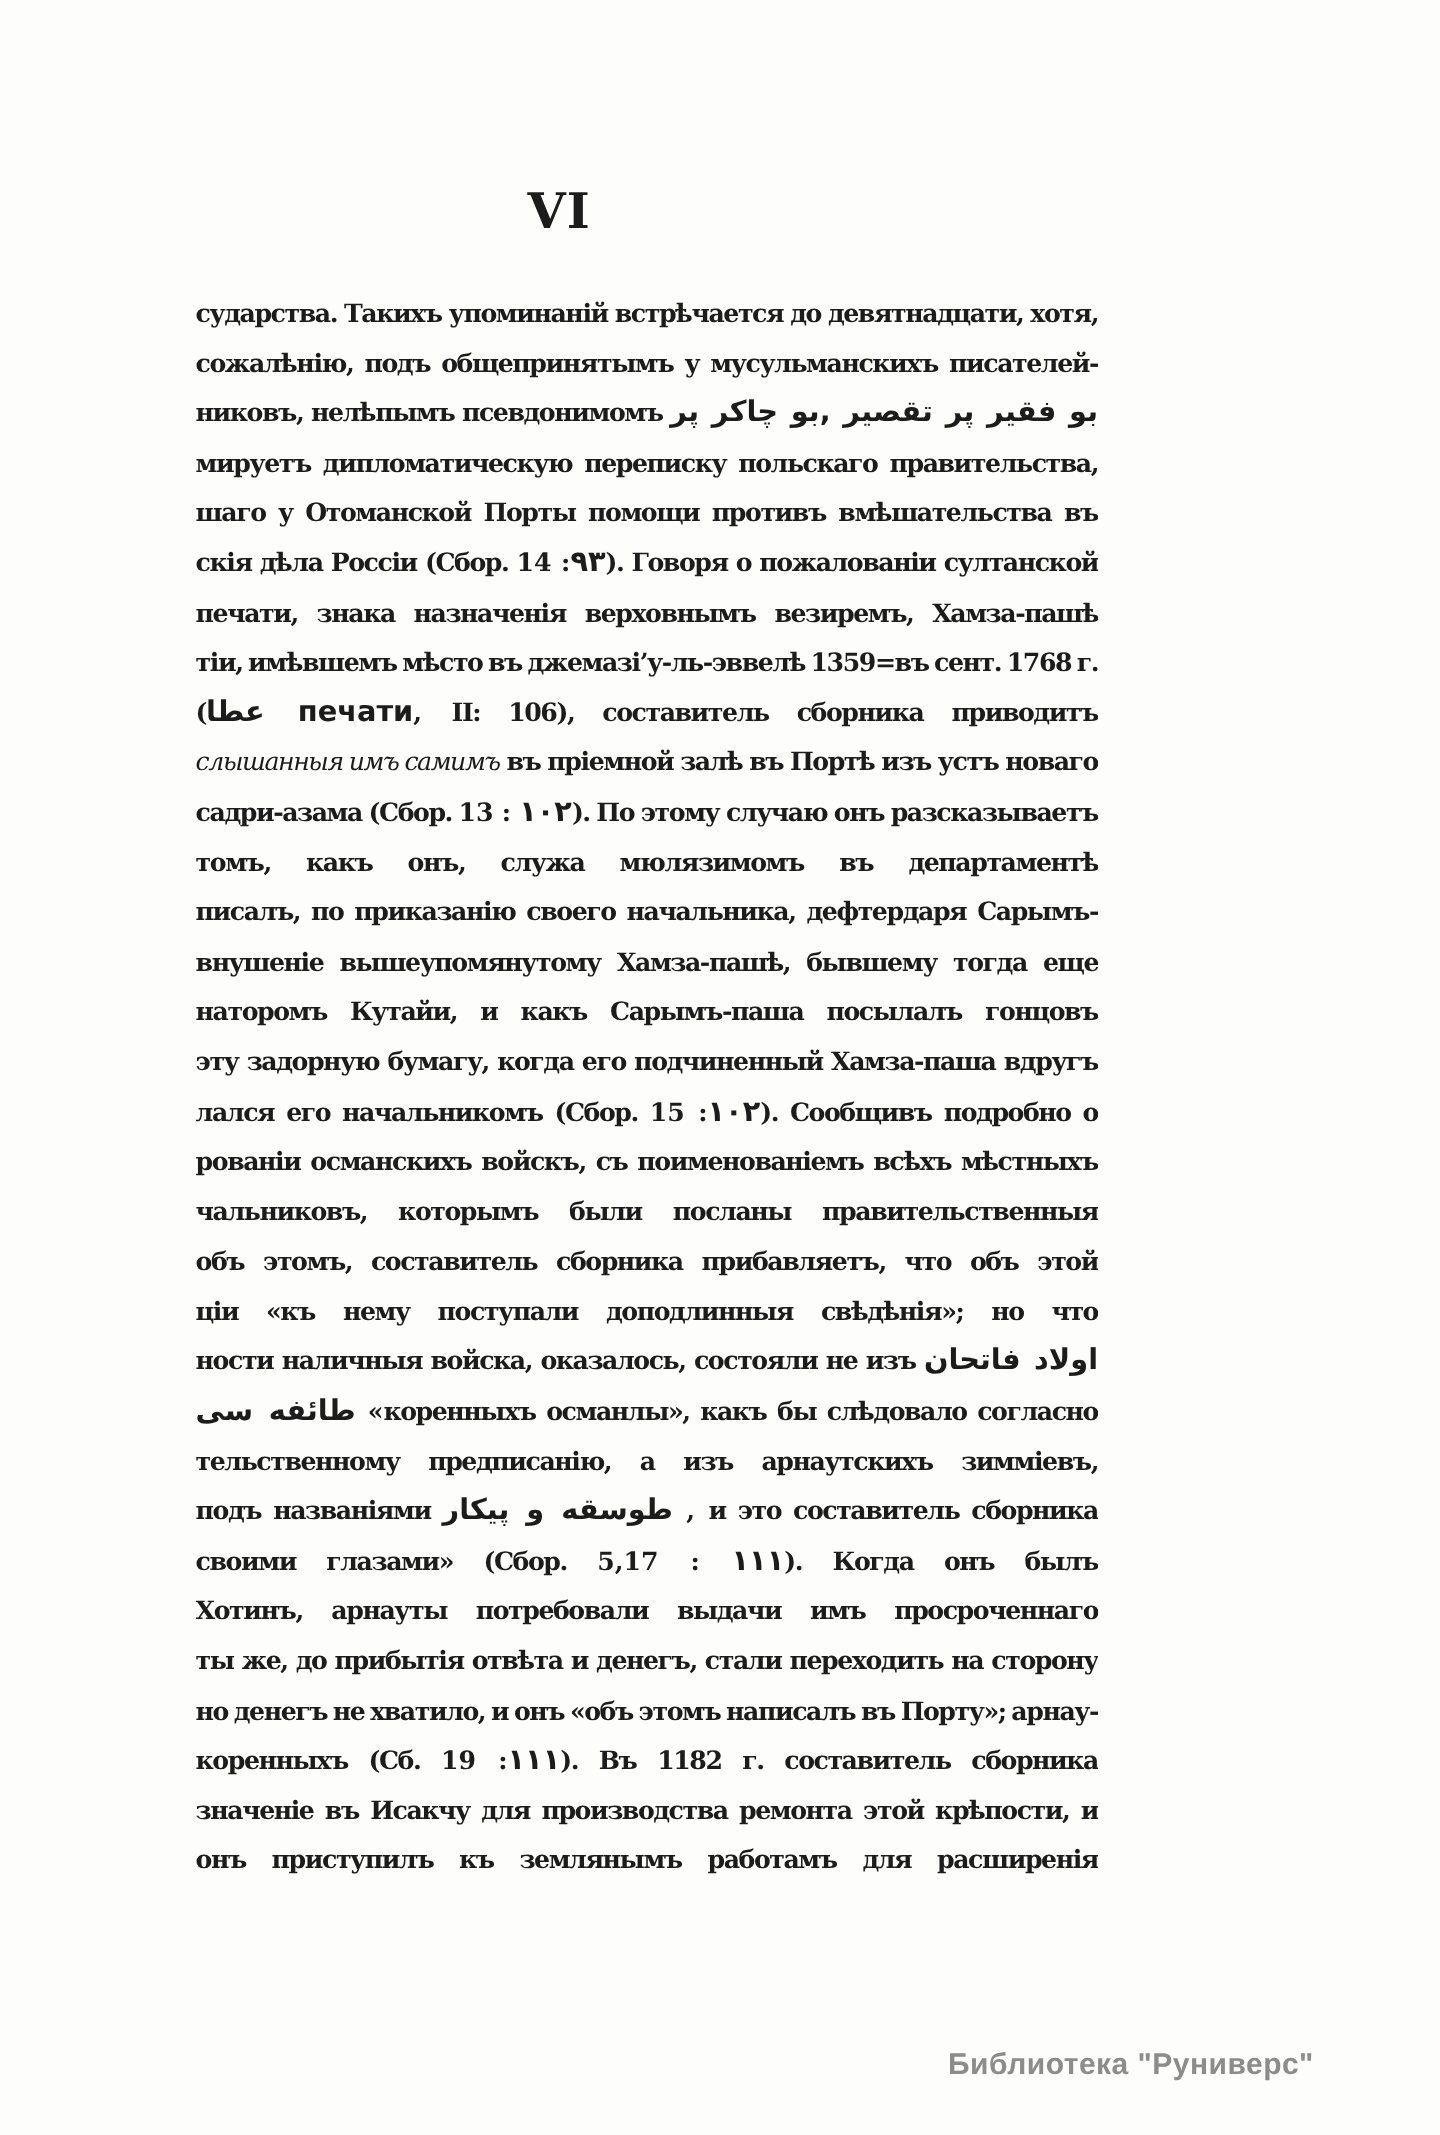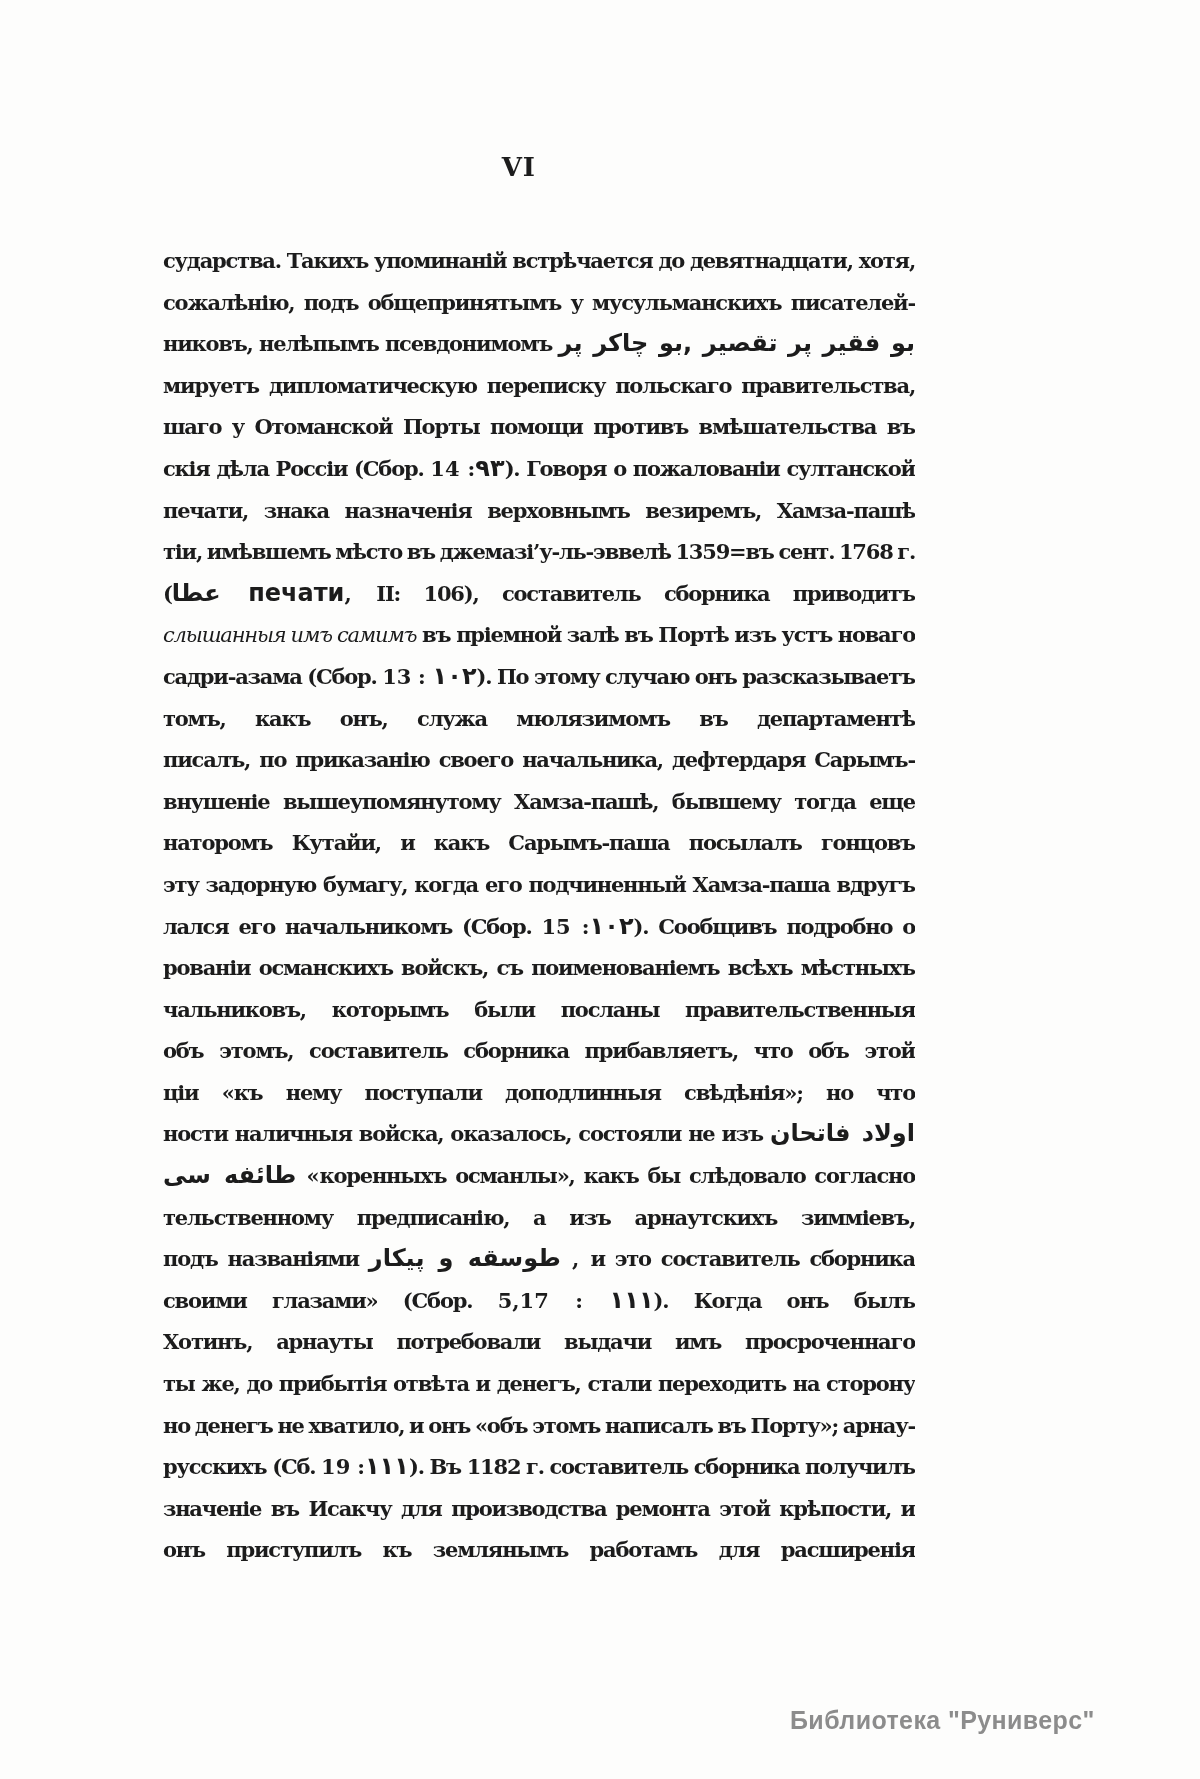--- a/index.html
+++ b/index.html
@@ -8,22 +8,22 @@
     background: #fdfdfc;
     position: relative;
     overflow: hidden;
     font-family: "DejaVu Serif", serif;
     color: #1c1c1c;
   }
   .page { position: absolute; inset: 0; }
   .heading {
     position: absolute;
     left: 396px; top: 152px; width: 140px;
-    text-align: right;
-    font-size: 26px;
+    text-align: center;
+    font-size: 41px;
     font-weight: 700;
     letter-spacing: 1px;
   }
   .textblock {
     position: absolute;
     left: 163px; top: 240px; width: 752px;
     overflow: hidden;
   }
   .line {
     height: 41.6px;
@@ -85,18 +85,18 @@
       <div class="line"><span class="seg n">объ этомъ, составитель сборника прибавляетъ, что объ этой организа-</span></div>
       <div class="line"><span class="seg n">ціи «къ нему поступали доподлинныя свѣдѣнія»; но что вдѣйствитель-</span></div>
       <div class="line"><span class="seg n">ности наличныя войска, оказалось, состояли не изъ </span><span class="seg ar">اولاد فاتحان</span></div>
       <div class="line"><span class="seg ar">طائفه سى</span><span class="seg n"> «коренныхъ османлы», какъ бы слѣдовало согласно прави-</span></div>
       <div class="line"><span class="seg n">тельственному предписанію, а изъ арнаутскихъ зимміевъ, извѣстныхъ</span></div>
       <div class="line"><span class="seg n">подъ названіями </span><span class="seg ar">طوسقه و پيكار</span><span class="seg n"> , и это составитель сборника «видѣлъ</span></div>
       <div class="line"><span class="seg n">своими глазами» (Сбор. </span><span class="seg ar">١١١</span><span class="seg n"> : 5,17). Когда онъ былъ командированъ въ</span></div>
       <div class="line"><span class="seg n">Хотинъ, арнауты потребовали выдачи имъ просроченнаго жалованья,</span></div>
       <div class="line"><span class="seg n">ты же, до прибытія отвѣта и денегъ, стали переходить на сторону</span></div>
       <div class="line"><span class="seg n">но денегъ не хватило, и онъ «объ этомъ написалъ въ Порту»; арнау-</span></div>
-      <div class="line"><span class="seg n">русскихъ (Сб. </span><span class="seg ar">١١١</span><span class="seg n">: 19). Въ 1182 г. составитель сборника получилъ на-</span></div>
+      <div class="line"><span class="seg n">коренныхъ (Сб. </span><span class="seg ar">١١١</span><span class="seg n">: 19). Въ 1182 г. составитель сборника получилъ на-</span></div>
       <div class="line"><span class="seg n">значеніе въ Исакчу для производства ремонта этой крѣпости, и когда</span></div>
       <div class="line"><span class="seg n">онъ приступилъ къ землянымъ работамъ для расширенія главнаго фор-</span></div>
     </div>
   <div class="watermark" style="color: rgb(140, 140, 140);">Библиотека "Руниверс"</div>
 </div>
 
 </body></html>

